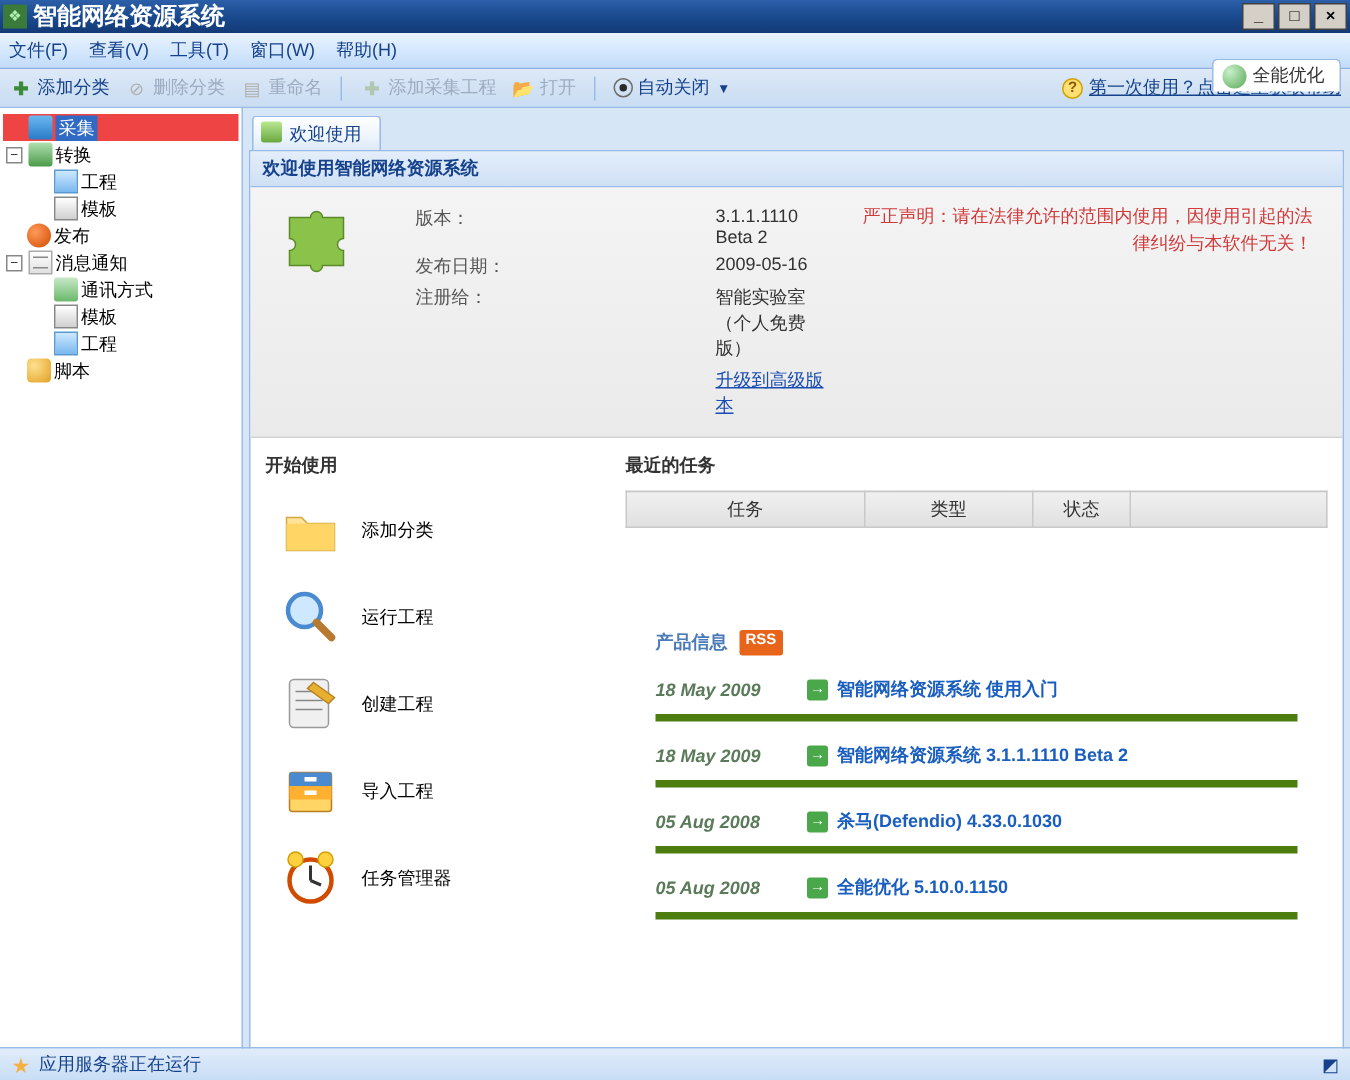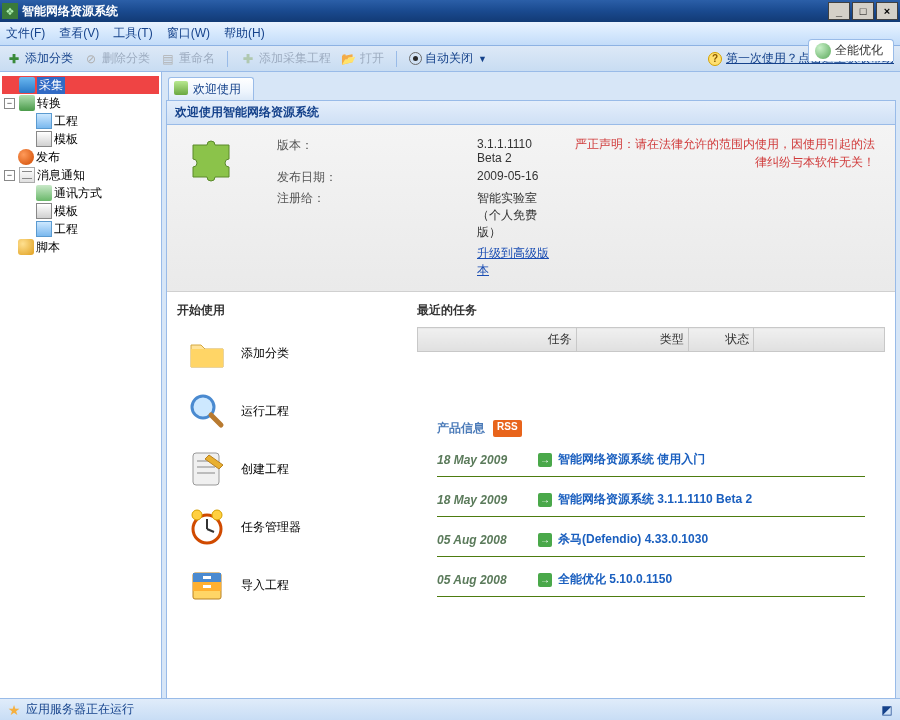--- a/index.html
+++ b/index.html
@@ -1,19 +1,19 @@
 <!DOCTYPE html>
 <html><head>
 <meta charset="utf-8">
 <style>
 *{box-sizing:border-box;margin:0;padding:0;font-family:"Microsoft YaHei","SimSun",Tahoma,sans-serif;font-size:12px}
 body{background:#fff;width:900px;height:720px;overflow:hidden;position:relative}
 .titlebar{height:22px;background:linear-gradient(to bottom,#2b5fa8 0%,#1a4a8f 50%,#123a75 100%);display:flex;align-items:center;padding:0 2px;color:#fff}
 .titlebar .app-icon{width:16px;height:16px;background:#3a7a3a;margin-right:4px;display:flex;align-items:center;justify-content:center;font-size:10px;color:#aef0ae}
-.titlebar .title{flex:1;font-weight:bold;font-size:12px}
+.titlebar .title{flex:1;font-weight:bold;font-size:16px}
 .win-btns{display:flex;gap:2px}
 .win-btn{width:22px;height:18px;background:#d4d0c8;border:1px solid #404040;display:flex;align-items:center;justify-content:center;font-family:Arial;font-size:11px;font-weight:bold;color:#000}
 .menubar{height:24px;background:linear-gradient(to bottom,#eaf3fe 0%,#d5e8fd 50%,#c3dcf9 100%);display:flex;align-items:center;padding:0 6px;gap:14px;border-bottom:1px solid #8db2e3;position:relative}
 .menubar .menu-item{color:#15428b;cursor:default}
 .optimize-badge{position:absolute;right:6px;top:17px;height:22px;padding:0 10px 0 26px;background:#fff;border:1px solid #99bbe8;border-bottom:none;border-radius:4px 4px 0 0;display:flex;align-items:center;color:#333}
 .optimize-badge::before{content:"";position:absolute;left:6px;top:3px;width:16px;height:16px;background:radial-gradient(circle at 30% 30%,#c8f0c8,#5aa85a);border-radius:50%}
 .toolbar{height:26px;background:linear-gradient(to bottom,#dde9f7 0%,#c8dcf2 100%);border-bottom:1px solid #99bbe8;display:flex;align-items:center;padding:0 6px;gap:10px}
 .tb-item{display:flex;align-items:center;gap:3px;color:#15428b;cursor:default}
 .tb-item.disabled{color:#9dacc0}
 .tb-sep{width:1px;height:16px;background:#99bbe8;margin:0 2px}
@@ -63,25 +63,25 @@
 .upgrade-link{grid-column:3;color:#1a4db3;text-decoration:underline;padding:2px 0}
 .sections{display:flex;padding:6px 10px;}
 .sec-left{width:240px}
 .sec-right{flex:1}
 .sec-title{font-weight:bold;color:#333;padding:4px 0 8px 0}
 .action-list{display:flex;flex-direction:column;gap:18px;padding:6px 0 0 10px}
 .action{display:flex;align-items:center;gap:14px;cursor:default}
 .action .big-ico{width:40px;height:40px;display:flex;align-items:center;justify-content:center}
 .big-ico.folder svg,.big-ico.doc svg,.big-ico.mag svg,.big-ico.drawer svg,.big-ico.clock svg{width:40px;height:40px}
 .task-table{width:100%;border-collapse:collapse}
-.task-table th{background:linear-gradient(to bottom,#f0f0f0,#e0e0e0);border:1px solid #c8c8c8;padding:3px 4px;text-align:right;font-weight:normal;color:#333}
+.task-table th{background:linear-gradient(to bottom,#f0f0f0,#e0e0e0);border:1px solid #c8c8c8;padding:3px 4px;text-align:center;font-weight:normal;color:#333}
 .product-info{margin-top:60px;padding:8px 20px}
 .pi-title{color:#4a7ab8;font-size:15px;font-weight:bold;display:flex;gap:8px}
 .rss-badge{background:#e8641b;color:#fff;font-size:10px;font-weight:bold;padding:1px 4px;border-radius:2px}
-.pi-item{display:flex;align-items:center;gap:6px;padding:8px 0;border-bottom:1px solid #4d7c0f;margin-top:6px}
+.pi-item{display:flex;align-items:center;gap:6px;padding:8px 0;border-bottom:5px solid #4d7c0f;margin-top:6px}
 .pi-date{color:#5a7a5a;font-style:italic;font-weight:bold;width:95px}
 .pi-arrow{width:14px;height:14px;background:#4aa84a;color:#fff;display:flex;align-items:center;justify-content:center;font-size:10px;border-radius:2px}
 .pi-link{color:#1a5fbf;font-weight:bold}
 .statusbar{height:22px;background:linear-gradient(to bottom,#e0ecfa 0%,#c8ddf5 100%);border-top:1px solid #99bbe8;display:flex;align-items:center;padding:0 6px;gap:4px;color:#15428b;position:absolute;left:0;right:0;bottom:0}
 .sb-ico{width:14px;height:14px;display:flex;align-items:center;justify-content:center;margin-left:auto}
 </style>
 </head>
 <body>
 
 <div class="titlebar">
@@ -241,42 +241,42 @@
                     <rect x="6" y="4" width="26" height="32" rx="3" fill="#f0f0f0" stroke="#999"></rect>
                     <line x1="10" y1="12" x2="28" y2="12" stroke="#888"></line>
                     <line x1="10" y1="18" x2="28" y2="18" stroke="#888"></line>
                     <line x1="10" y1="24" x2="28" y2="24" stroke="#888"></line>
                     <path d="M22 6l14 10-4 4-14-10z" fill="#e8b030" stroke="#b88020"></path>
                   </svg>
                 </div>
               <span>创建工程</span>
             </div>
             <div class="action">
+              <div class="big-ico drawer">
+                  <svg viewBox="0 0 40 40">
+                    <rect x="6" y="8" width="28" height="26" rx="2" fill="#ffd566" stroke="#b88020"></rect>
+                    <rect x="6" y="8" width="28" height="9" fill="#4a8ad0"></rect>
+                    <rect x="6" y="17" width="28" height="9" fill="#ffb030"></rect>
+                    <rect x="16" y="11" width="8" height="3" fill="#fff"></rect>
+                    <rect x="16" y="20" width="8" height="3" fill="#fff"></rect>
+                  </svg>
+                </div>
+              <span>导入工程</span>
+            </div>
+            <div class="action">
               <div class="big-ico clock">
                   <svg viewBox="0 0 40 40">
                     <circle cx="20" cy="22" r="14" fill="#fff" stroke="#d04a00" stroke-width="3"></circle>
                     <circle cx="10" cy="8" r="5" fill="#ffd040" stroke="#d4a000"></circle>
                     <circle cx="30" cy="8" r="5" fill="#ffd040" stroke="#d4a000"></circle>
                     <line x1="20" y1="22" x2="20" y2="12" stroke="#333" stroke-width="2"></line>
                     <line x1="20" y1="22" x2="27" y2="25" stroke="#333" stroke-width="2"></line>
                   </svg>
                 </div>
               <span>任务管理器</span>
-            </div>
-            <div class="action">
-              <div class="big-ico drawer">
-                  <svg viewBox="0 0 40 40">
-                    <rect x="6" y="8" width="28" height="26" rx="2" fill="#ffd566" stroke="#b88020"></rect>
-                    <rect x="6" y="8" width="28" height="9" fill="#4a8ad0"></rect>
-                    <rect x="6" y="17" width="28" height="9" fill="#ffb030"></rect>
-                    <rect x="16" y="11" width="8" height="3" fill="#fff"></rect>
-                    <rect x="16" y="20" width="8" height="3" fill="#fff"></rect>
-                  </svg>
-                </div>
-              <span>导入工程</span>
             </div>
           </div>
         </div>
 
         <div class="sec-right">
           <div class="sec-title">最近的任务</div>
           <table class="task-table">
             <tbody>
                 <tr>
               <th style="width:34%">任务</th>

